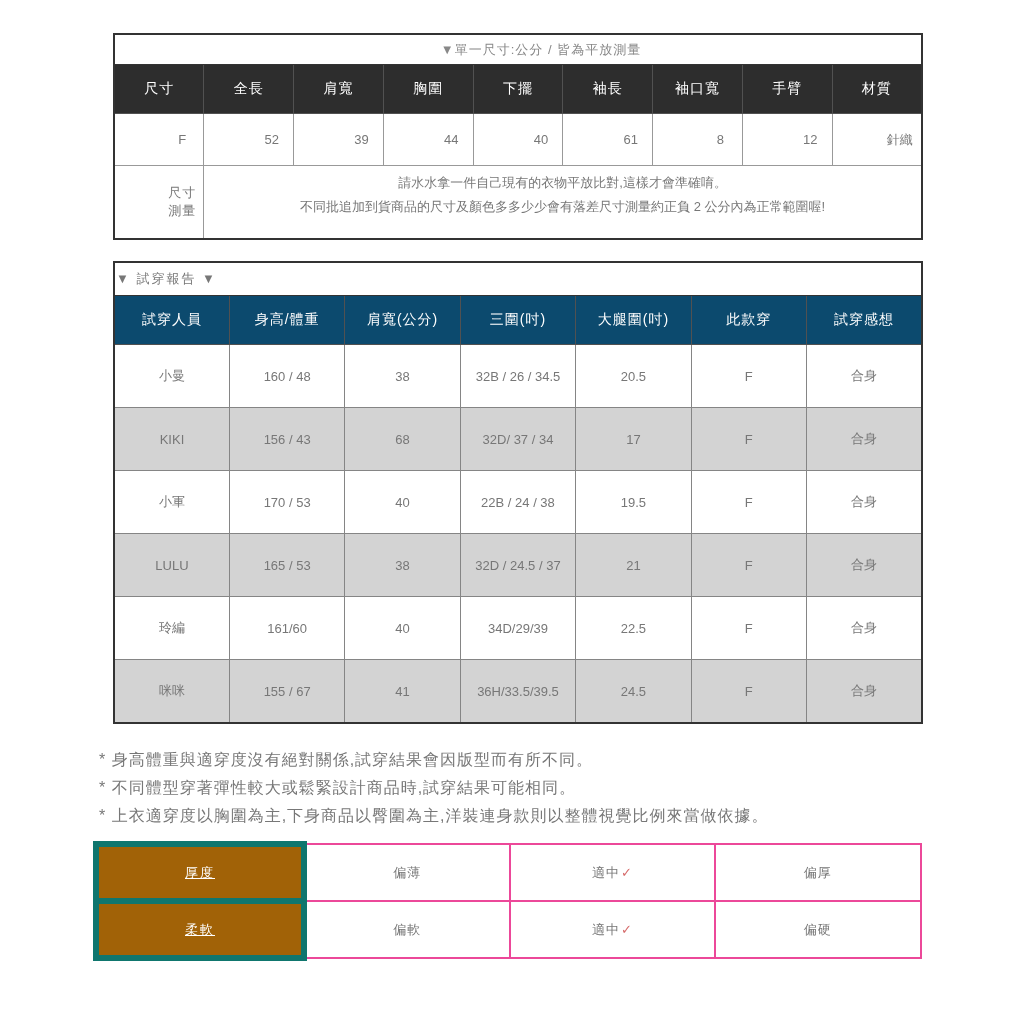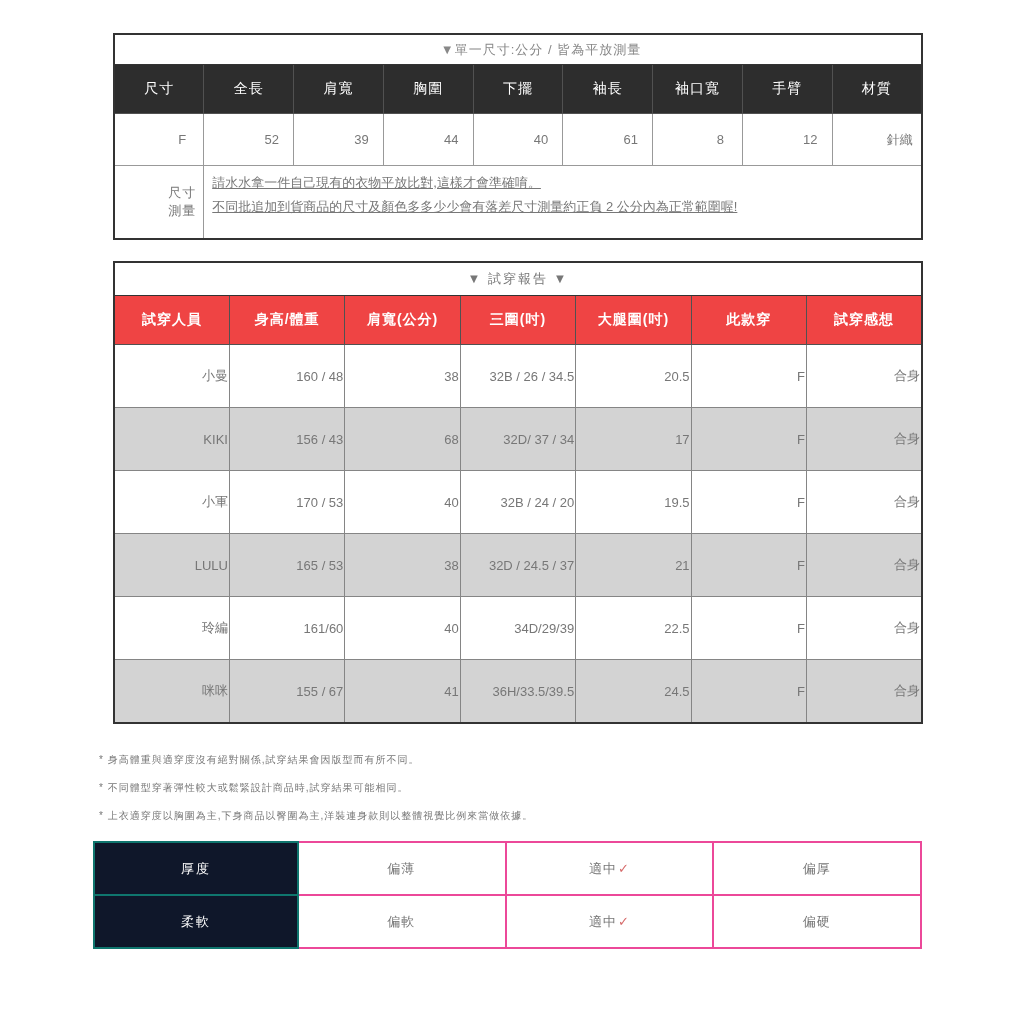--- a/index.html
+++ b/index.html
@@ -46,87 +46,87 @@
     height: 49px;
     border: 1px solid #999999;
     background: #ffffff;
     padding-left: 47px;
   }
   .size-table td.measure-label {
     height: 70px;
     letter-spacing: 1px;
   }
   .size-table td.measure-notes {
-    text-align: left;
+    text-align: center;
     vertical-align: top;
     padding: 5px 8px;
     line-height: 24px;
-    text-decoration: underline;
   }
   
   .fit-table {
     margin: 21px 0 0 113px;
     width: 810px;
     border: 2px solid #333333;
   }
   .fit-table .title-cell {
     height: 30px;
-    text-align: center;
+    text-align: left;
     color: #777777;
     font-size: 13px;
     letter-spacing: 2px;
     background: #ffffff;
     border: 1px solid #333333;
   }
   .fit-table th {
-    background: #ef4444;
+    background: #0c4a6e;
     color: #ffffff;
-    font-weight: bold;
+    font-weight: normal;
     font-size: 14px;
     letter-spacing: 1px;
     height: 46px;
     border: 1px solid #515151;
   }
   .fit-table td {
-    text-align: right;
+    text-align: center;
     color: #777777;
     font-size: 13px;
     height: 60px;
     border: 1px solid #858585;
     background: #ffffff;
   }
   .fit-table tr.alt td {
     background: #d3d3d3;
   }
   
   .notes {
     margin: 28px 0 0 99px;
   }
   .notes p {
     margin: 0 0 13px 0;
     color: #777777;
-    font-size: 10px;
+    font-size: 16px;
     letter-spacing: 1px;
     line-height: 15px;
   }
   
   .attr-table {
     margin: 18px 0 0 93px;
     width: 829px;
     border: 2px solid #3a3a3a;
   }
   .attr-table th {
     width: 200px;
-    background: #0f172a;
+    background: #a16207;
     color: #ffffff;
     font-weight: normal;
     font-size: 13px;
     letter-spacing: 2px;
     height: 49px;
-    border: 2px solid #0f766e;
+    border: 6px solid #0f766e;
+    text-decoration: underline;
   }
   .attr-table td {
     text-align: center;
     color: #777777;
     font-size: 13px;
     letter-spacing: 1px;
     height: 49px;
     border: 2px solid #ec4899;
     background: #ffffff;
   }
@@ -204,21 +204,21 @@
     <td>68</td>
     <td>32D/ 37 / 34</td>
     <td>17</td>
     <td>F</td>
     <td>合身</td>
   </tr>
   <tr>
     <td>小軍</td>
     <td>170 / 53</td>
     <td>40</td>
-    <td>32B / 24 / 20</td>
+    <td>22B / 24 / 38</td>
     <td>19.5</td>
     <td>F</td>
     <td>合身</td>
   </tr>
   <tr class="alt">
     <td>LULU</td>
     <td>165 / 53</td>
     <td>38</td>
     <td>32D / 24.5 / 37</td>
     <td>21</td>

